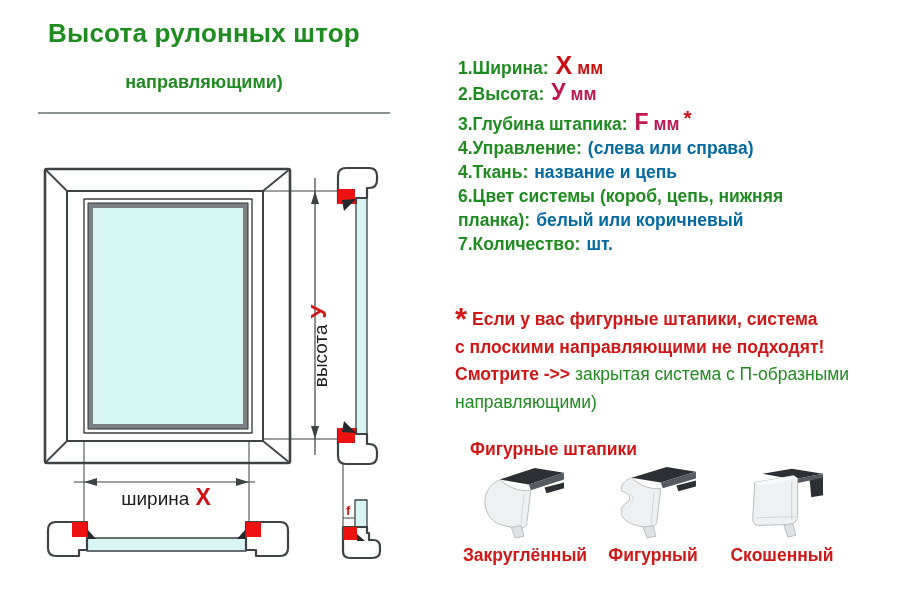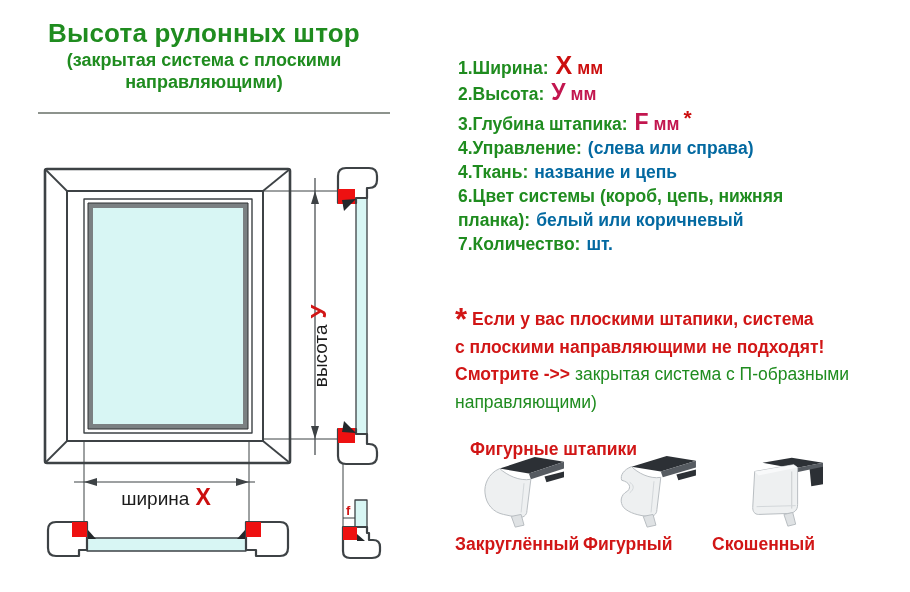--- a/index.html
+++ b/index.html
@@ -28,33 +28,33 @@
 
   
   .note{left:455px;top:306px;width:428px;font-size:17.5px;font-weight:700;
     color:#d11616;line-height:27.5px;}
   .note-star{font-size:31px;vertical-align:-5px;margin-right:5px;line-height:0;}
   .note-green{color:#1f8c1f;font-weight:400;}
 
   
   .beads-heading{left:470px;top:439px;width:360px;text-align:left;
     font-size:17.5px;font-weight:700;color:#d11616;}
-  .bead-fig{top:452px;width:140px;text-align:left;}
+  .bead-fig{top:463px;width:140px;text-align:center;}
   .bead-fig .art{height:80px;display:flex;align-items:flex-start;justify-content:center;}
   .bead-label{font-size:17.5px;font-weight:700;color:#d11616;margin-top:2px;}
   #bead1{left:455px;} #bead2{left:583px;} #bead3{left:712px;}
 
   svg text{font-family:"Liberation Sans",sans-serif;}
 </style>
 </head>
 <body>
 
 <div class="abs main-title">Высота рулонных штор</div>
 <div class="abs sub-title">
-  <span>(закрытая система с плоскими</span><br>
+  <br>
   <span>направляющими)</span>
 </div>
 <div class="abs title-rule"></div>
 
 <svg class="abs" style="left:0;top:0" width="455" height="592" viewBox="0 0 455 592">
 
   <g stroke="#3d4245" fill="none" stroke-linejoin="round">
     <rect x="45" y="169" width="245" height="294" rx="2" stroke-width="2.6" fill="#ffffff"></rect>
     <rect x="67" y="191" width="196" height="250" stroke-width="2"></rect>
     <line x1="45" y1="169" x2="67" y2="191" stroke-width="1.8"></line>
@@ -123,21 +123,21 @@
   <div class="spec-row"><span>1.Ширина:</span><span class="v-x">Х</span><span class="u-x">мм</span></div>
   <div class="spec-row"><span>2.Высота:</span><span class="v-y">У</span><span class="u-y">мм</span></div>
   <div class="spec-row"><span>3.Глубина штапика:</span><span class="v-y">F</span><span class="u-y">мм</span><span class="star-sup">*</span></div>
   <div class="spec-row"><span>4.Управление:</span><span class="v-red">(слева или справа)</span></div>
   <div class="spec-row"><span>4.Ткань:</span><span class="v-red">название и цепь</span></div>
   <div class="spec-row wrap"><span>6.Цвет системы (короб, цепь, нижняя</span><br><span>планка):</span><span class="v-red">белый или коричневый</span></div>
   <div class="spec-row"><span>7.Количество:</span><span class="v-red">шт.</span></div>
 </div>
 
 <div class="abs note">
-  <span class="note-star">*</span><span>Если у вас плоскими штапики, система</span><br>
+  <span class="note-star">*</span><span>Если у вас фигурные штапики, система</span><br>
   <span>с плоскими направляющими  не подходят!</span><br>
   <span>Смотрите -&gt;&gt;</span>
   <span class="note-green">закрытая система с П-образными направляющими)</span>
 </div>
 
 <div class="abs beads-heading">Фигурные штапики</div>
 
 <div class="abs bead-fig" id="bead1">
   <div class="art">
     <svg width="100" height="80" viewBox="0 0 100 82">

